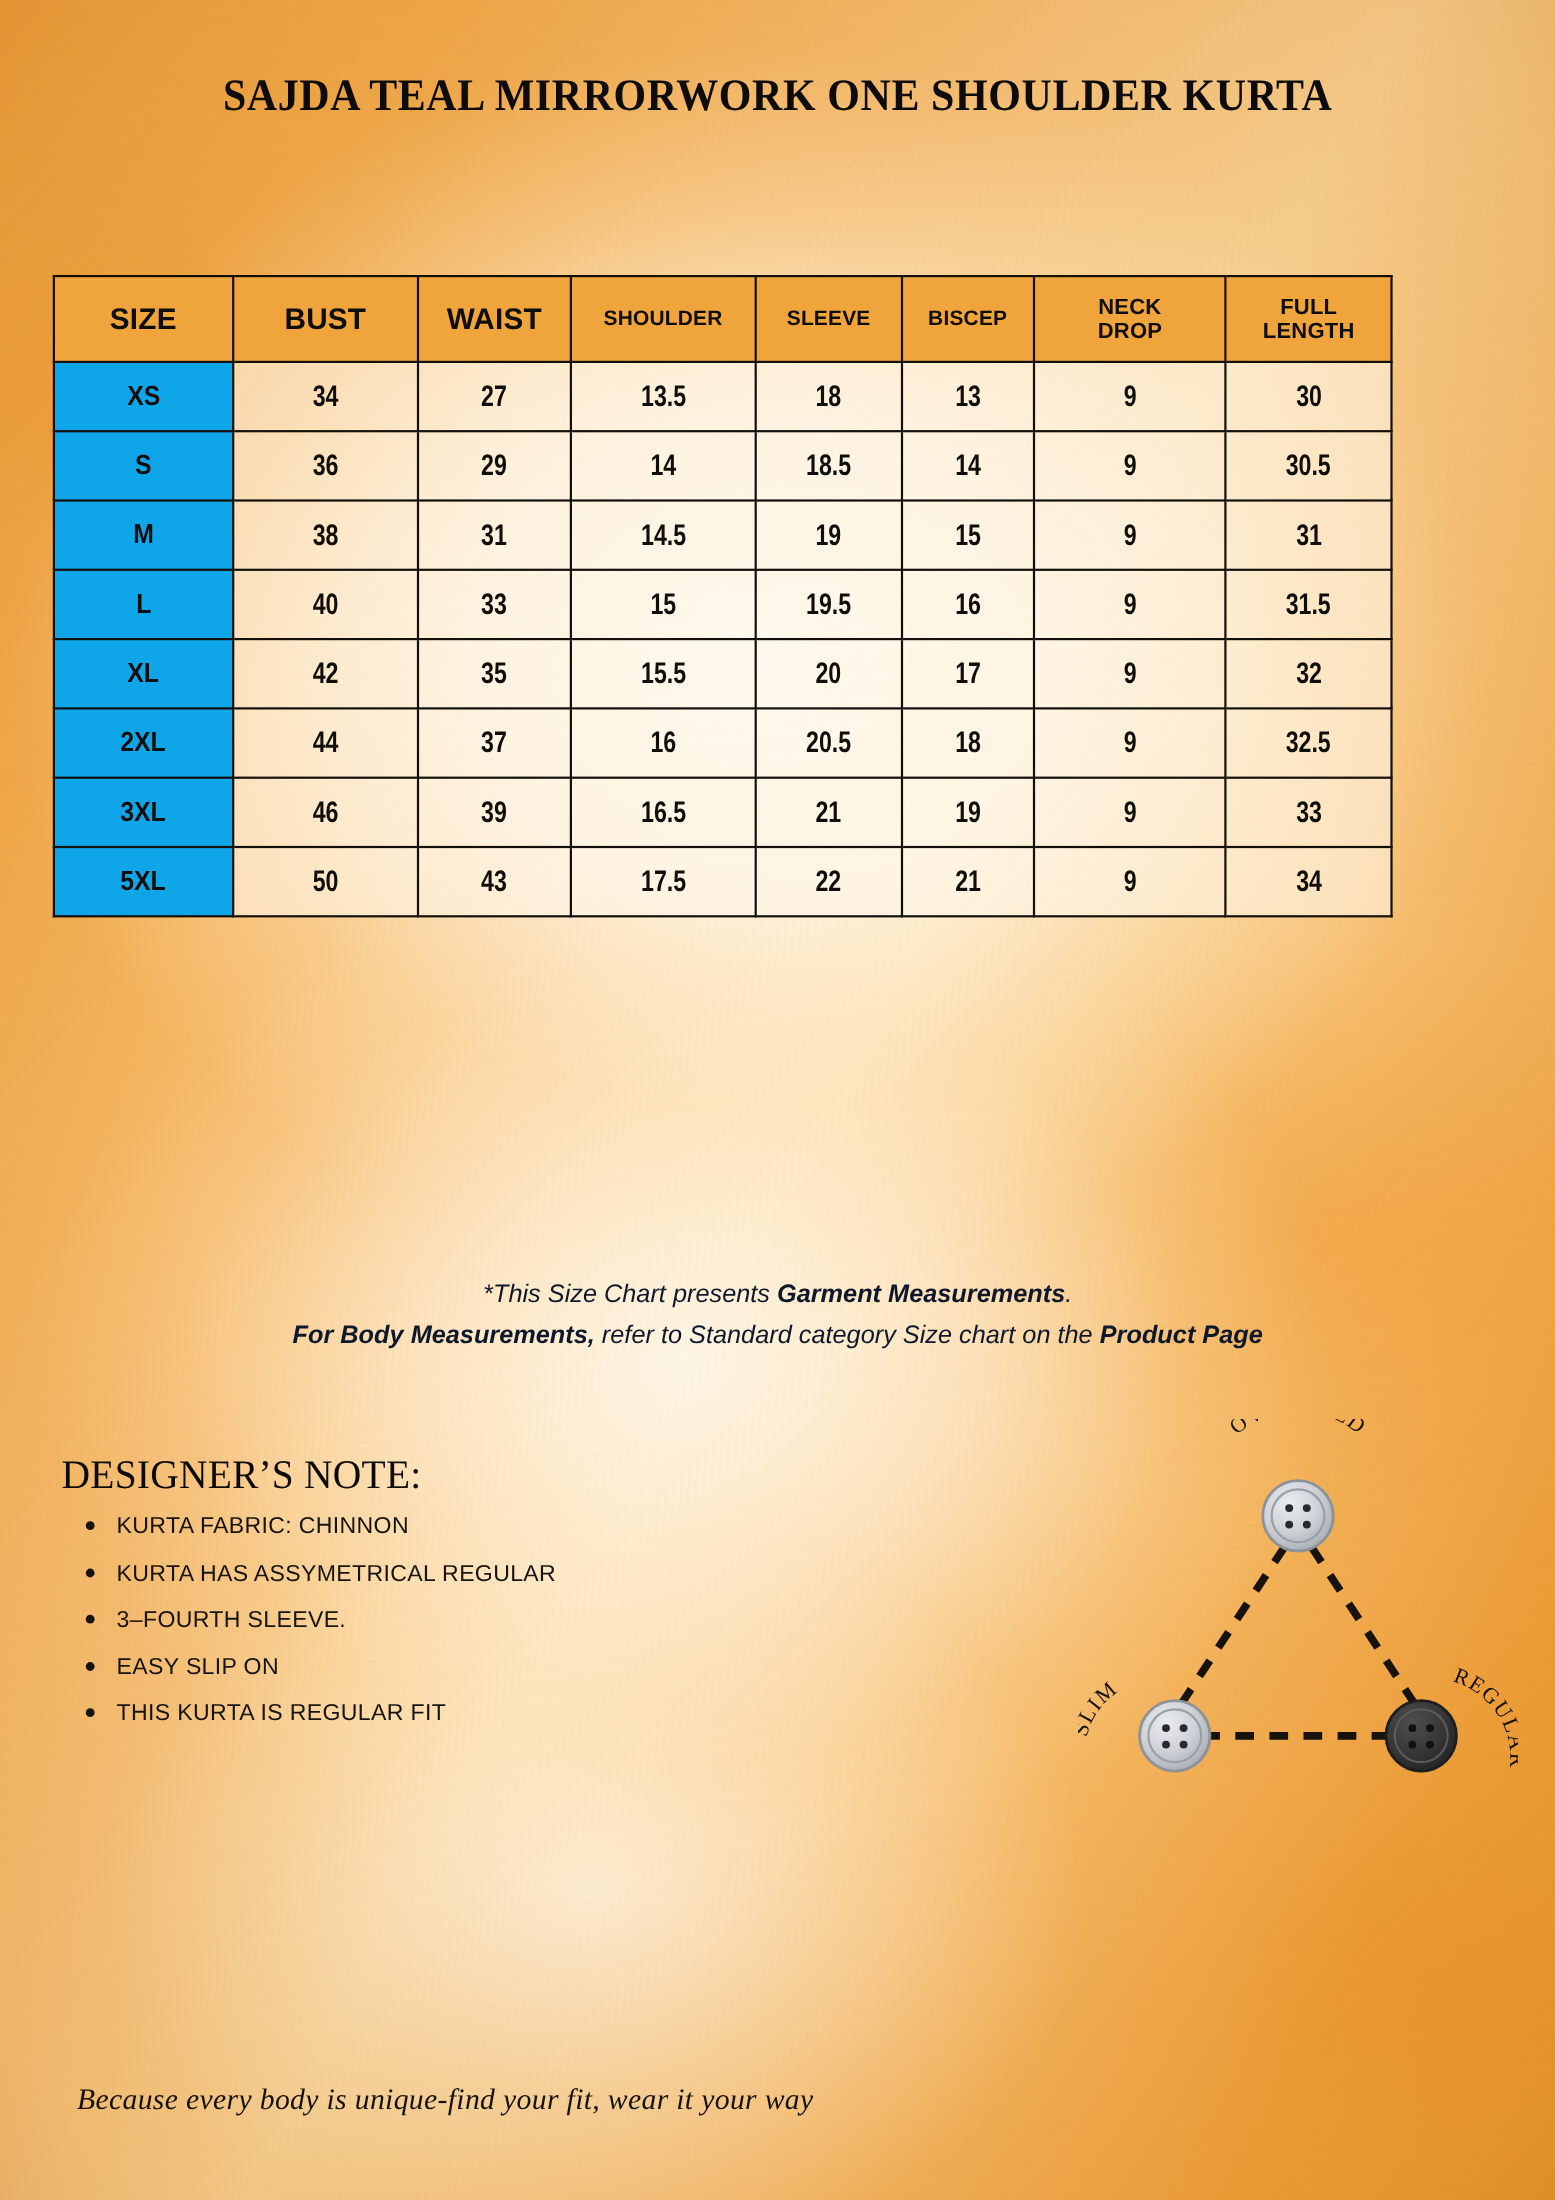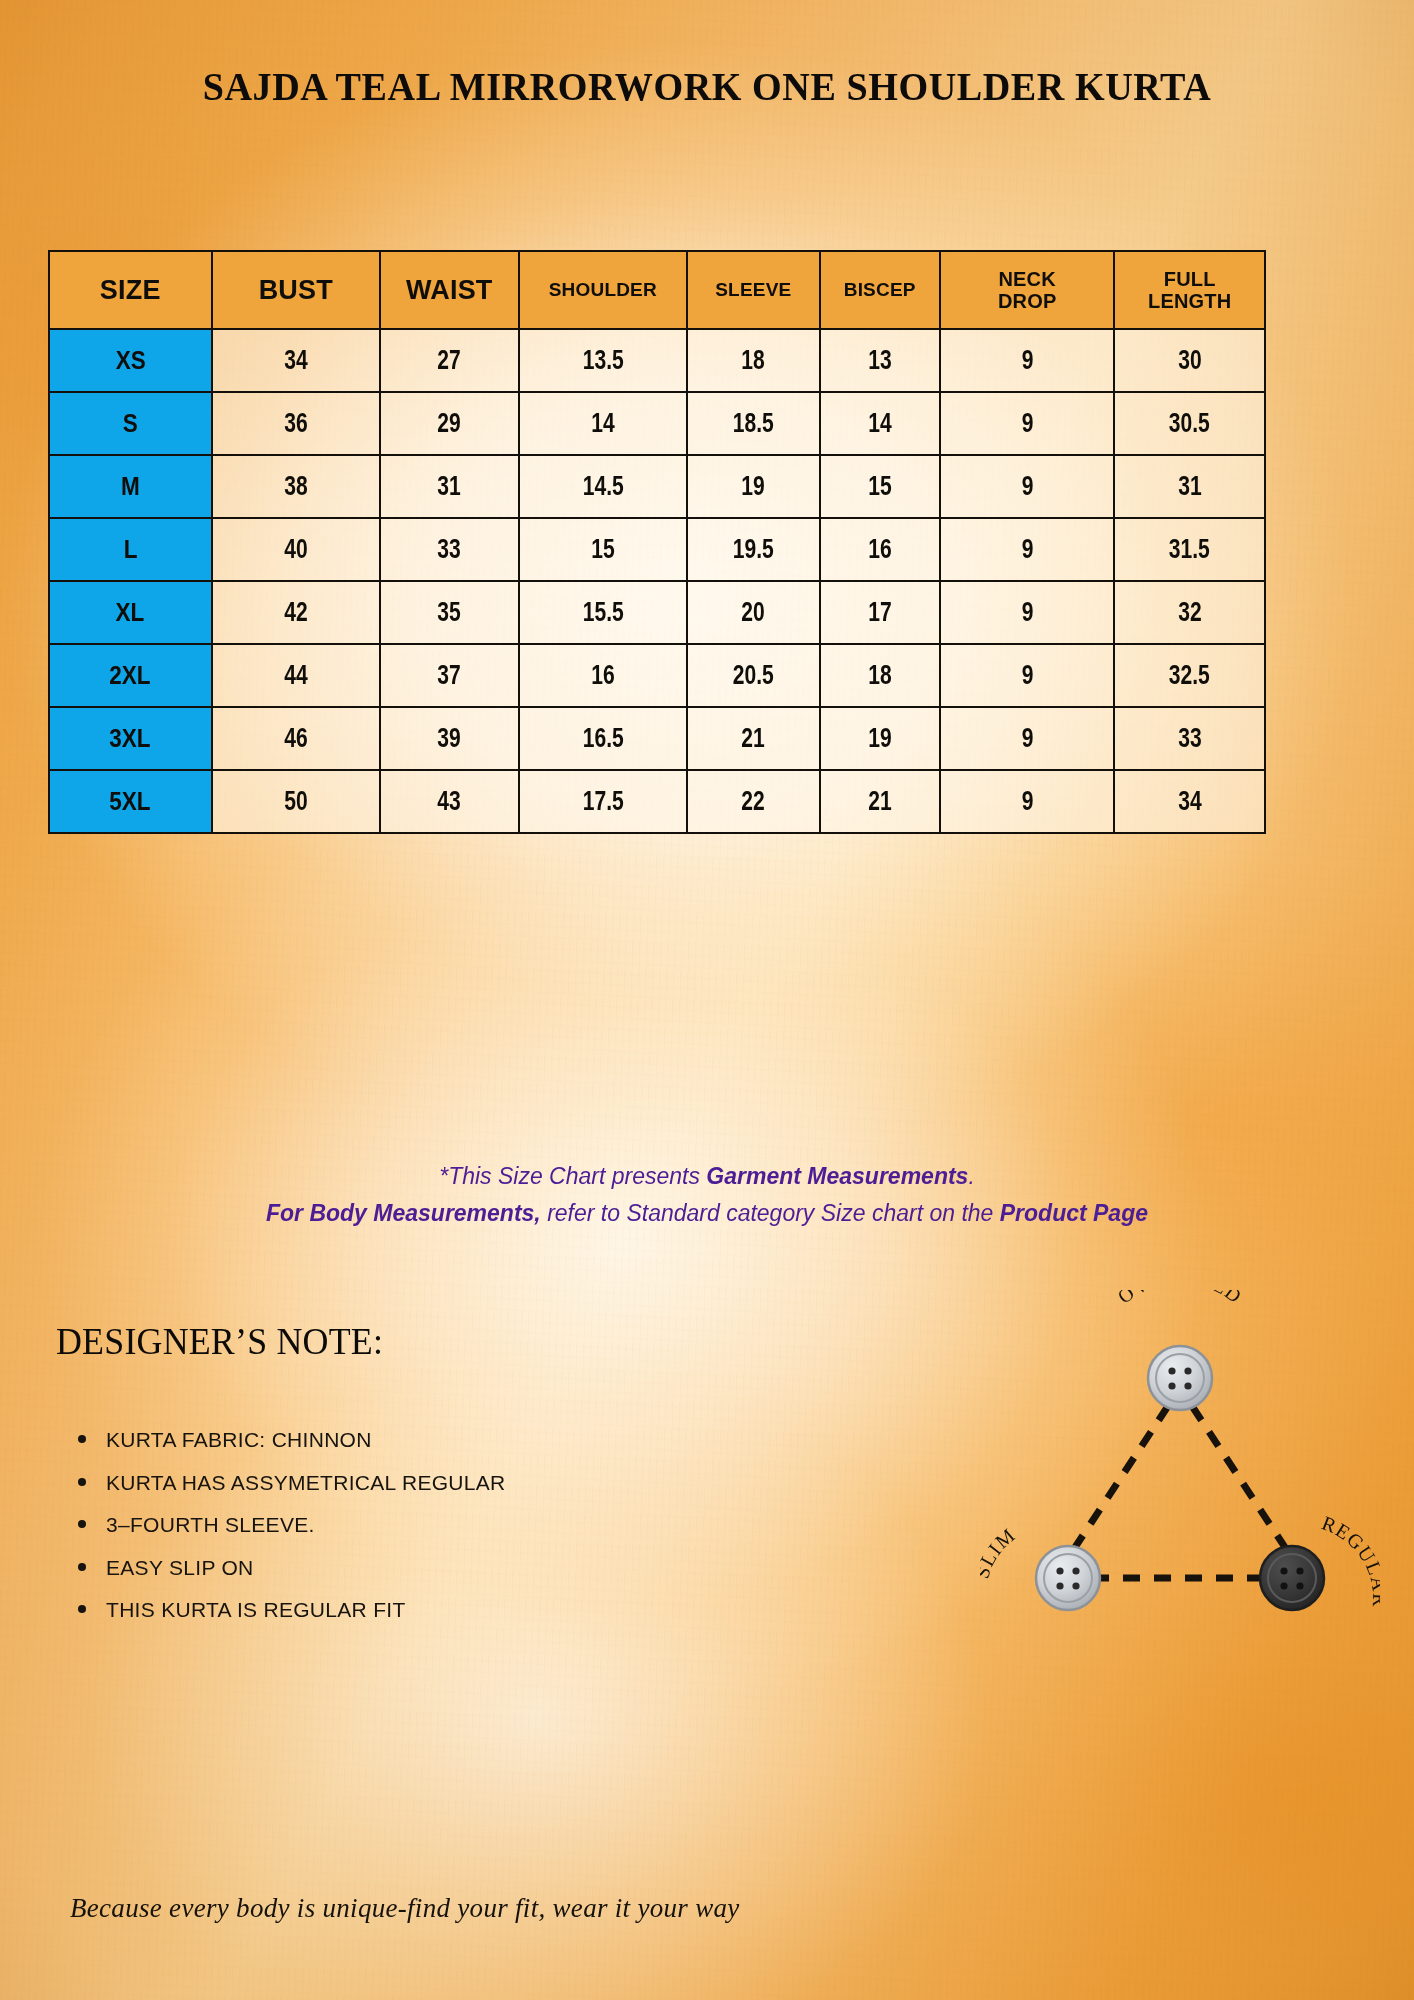--- a/index.html
+++ b/index.html
@@ -120,41 +120,41 @@
   
   .footnote {
     position: absolute;
     left: 0; right: 0;
     top: 1158px;
     text-align: center;
     font-family: "Liberation Sans", sans-serif;
     font-style: italic;
     font-size: 23px;
     line-height: 1.62;
-    color: #4c1d95;
+    color: #0f172a;
   }
   .footnote b { font-weight: bold; }
 
   
   .dn-title {
     position: absolute;
     left: 56px;
     top: 1320px;
     font-family: "Liberation Serif", "DejaVu Serif", serif;
     font-size: 37px;
     font-weight: normal;
     letter-spacing: .2px;
     color: #0d0b08;
     transform: scaleX(0.97);
     transform-origin: left center;
   }
   .dn-list {
     position: absolute;
     left: 72px;
-    top: 1424px;
+    top: 1372px;
     width: 620px;
     list-style: none;
   }
   .dn-list li {
     position: relative;
     padding-left: 34px;
     margin-bottom: 11px;
     font-family: "Liberation Sans", sans-serif;
     font-size: 21px;
     letter-spacing: .3px;

